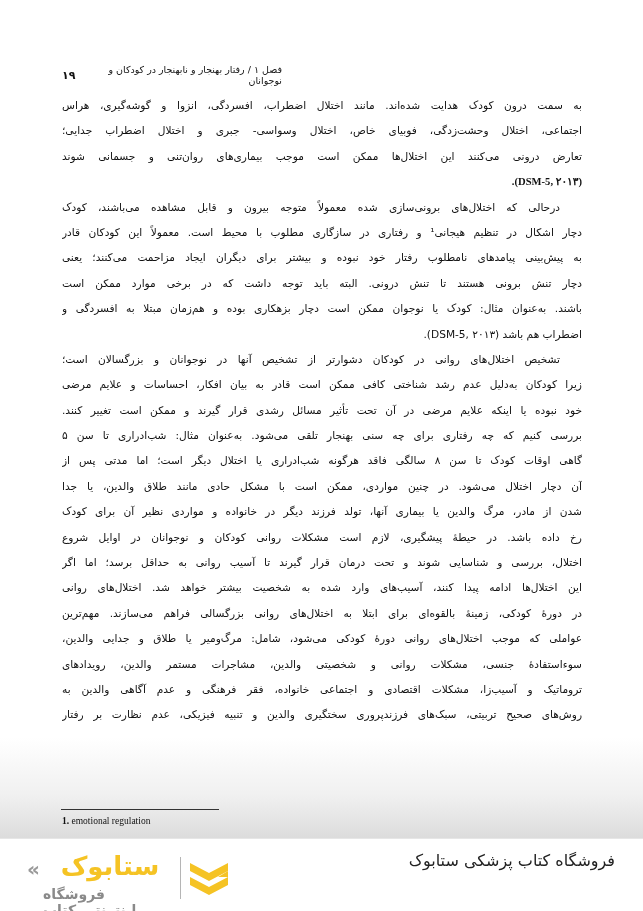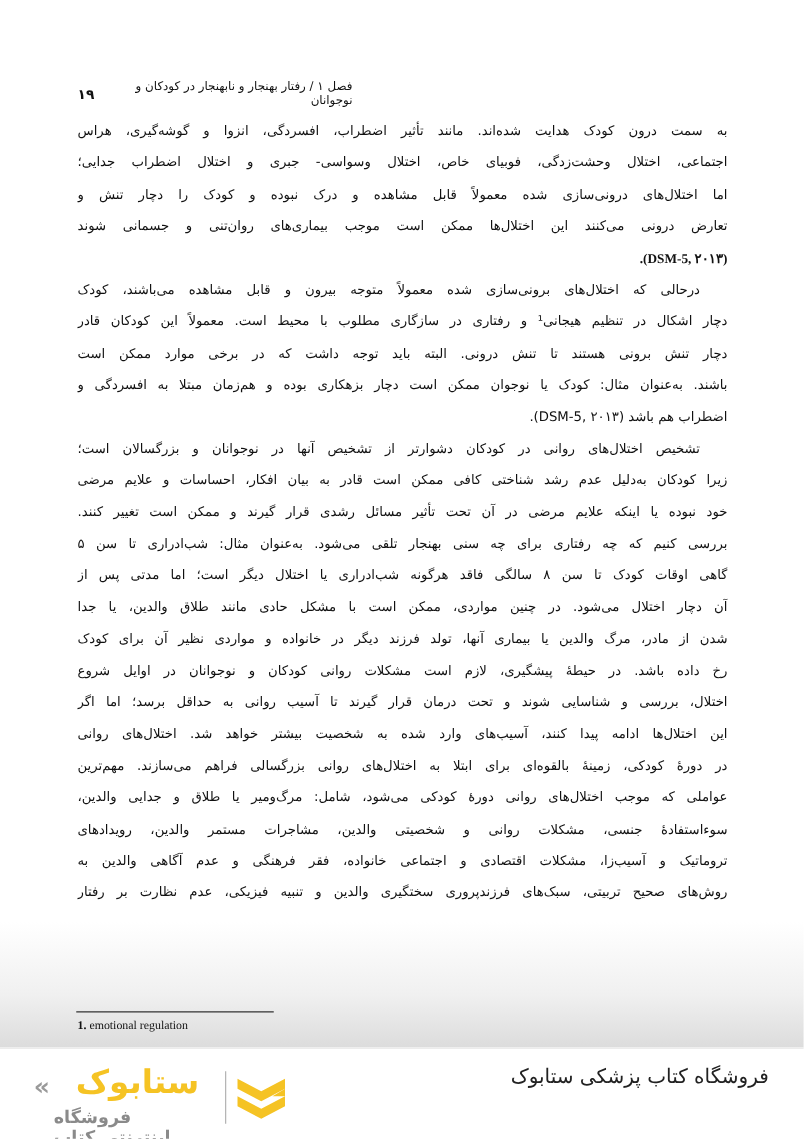--- a/index.html
+++ b/index.html
@@ -180,28 +180,28 @@
 
 <div class="page">
 
   <div class="running-head">
     <span>فصل ۱ / رفتار بهنجار و نابهنجار در کودکان و نوجوانان</span>
     <span class="page-num">۱۹</span>
   </div>
 
   <div class="body-text">
 
-    <span class="line">به سمت درون کودک هدایت شده‌اند. مانند تأثیر اضطراب، افسردگی، انزوا و گوشه‌گیری، هراس</span>
+    <span class="line">به سمت درون کودک هدایت شده‌اند. مانند اختلال اضطراب، افسردگی، انزوا و گوشه‌گیری، هراس</span>
     <span class="line">اجتماعی، اختلال وحشت‌زدگی، فوبیای خاص، اختلال وسواسی- جبری و اختلال اضطراب جدایی؛</span>
-    <span class="line">اما اختلال‌های درونی‌سازی شده معمولاً قابل مشاهده و درک نبوده و کودک را دچار تنش و</span>
     <span class="line">تعارض درونی می‌کنند این اختلال‌ها ممکن است موجب بیماری‌های روان‌تنی و جسمانی شوند</span>
     <span class="line last cite">(DSM-5, ۲۰۱۳).</span>
 
     <span class="line indent">درحالی که اختلال‌های برونی‌سازی شده معمولاً متوجه بیرون و قابل مشاهده می‌باشند، کودک</span>
     <span class="line">دچار اشکال در تنظیم هیجانی¹ و رفتاری در سازگاری مطلوب با محیط است. معمولاً این کودکان قادر</span>
+    <span class="line">به پیش‌بینی پیامدهای نامطلوب رفتار خود نبوده و بیشتر برای دیگران ایجاد مزاحمت می‌کنند؛ یعنی</span>
     <span class="line">دچار تنش برونی هستند تا تنش درونی. البته باید توجه داشت که در برخی موارد ممکن است</span>
     <span class="line">باشند. به‌عنوان مثال: کودک یا نوجوان ممکن است دچار بزهکاری بوده و هم‌زمان مبتلا به افسردگی و</span>
     <span class="line last">اضطراب هم باشد (DSM-5, ۲۰۱۳).</span>
 
     <span class="line indent">تشخیص اختلال‌های روانی در کودکان دشوارتر از تشخیص آنها در نوجوانان و بزرگسالان است؛</span>
     <span class="line">زیرا کودکان به‌دلیل عدم رشد شناختی کافی ممکن است قادر به بیان افکار، احساسات و علایم مرضی</span>
     <span class="line">خود نبوده یا اینکه علایم مرضی در آن تحت تأثیر مسائل رشدی قرار گیرند و ممکن است تغییر کنند.</span>
     <span class="line">بررسی کنیم که چه رفتاری برای چه سنی بهنجار تلقی می‌شود. به‌عنوان مثال: شب‌ادراری تا سن ۵</span>
     <span class="line">گاهی اوقات کودک تا سن ۸ سالگی فاقد هرگونه شب‌ادراری یا اختلال دیگر است؛ اما مدتی پس از</span>
     <span class="line">آن دچار اختلال می‌شود. در چنین مواردی، ممکن است با مشکل حادی مانند طلاق والدین، یا جدا</span>

